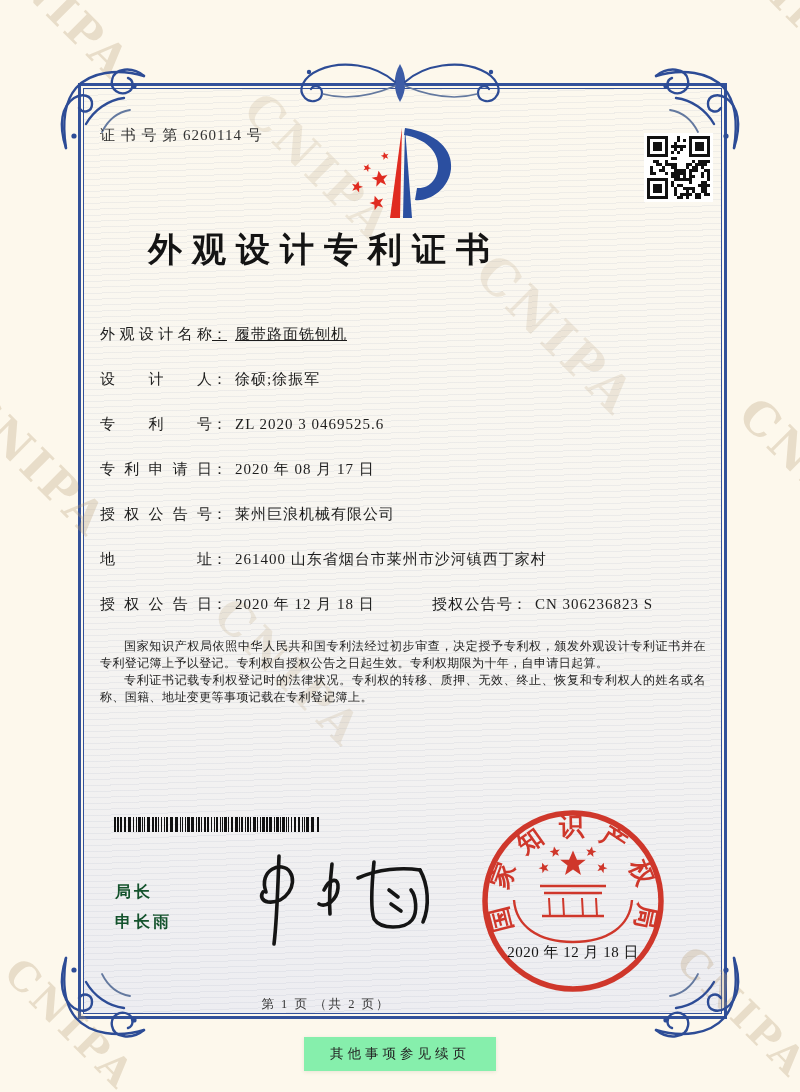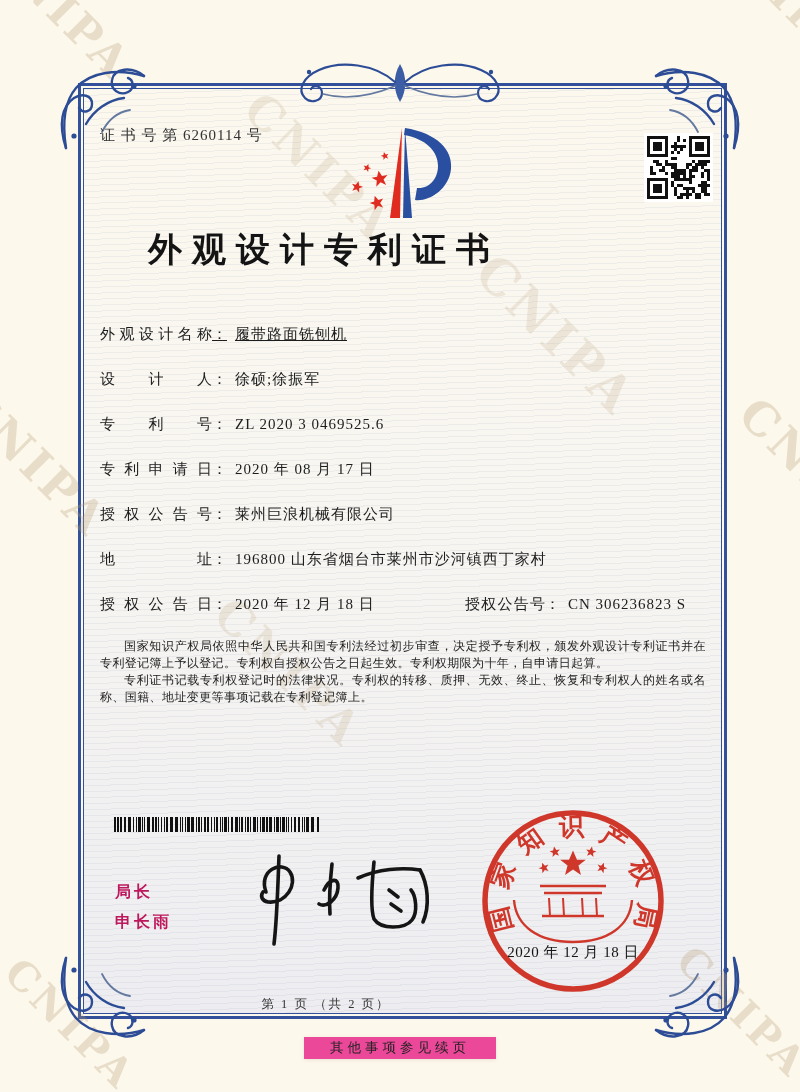--- a/index.html
+++ b/index.html
@@ -38,31 +38,31 @@
     position:absolute;left:0;width:648px;top:227px;text-align:center;
     font-size:34px;font-weight:bold;letter-spacing:10px;color:#141414;
   }
   .frow{position:absolute;left:100px;font-size:15px;white-space:nowrap;color:#1d1d1d;}
   .f-label{display:inline-block;width:112px;text-align:justify;text-align-last:justify;vertical-align:bottom;}
   .f-colon{margin-right:8px;}
   .f-value{letter-spacing:1px;}
   .paras{position:absolute;left:100px;top:638px;width:606px;font-size:12px;line-height:17px;letter-spacing:0.4px;color:#1d1d1d;text-align:justify;}
   .paras p{margin:0;text-indent:2em;}
   .barcode{position:absolute;left:114px;top:817px;line-height:0;}
-  .official{position:absolute;left:115px;font-family:"Liberation Sans", sans-serif;font-weight:bold;font-size:16px;letter-spacing:3px;color:#be185d;}
+  .official{position:absolute;left:115px;font-family:"Liberation Sans", sans-serif;font-weight:bold;font-size:16px;letter-spacing:3px;color:#14532d;}
   .signature{position:absolute;left:240px;top:852px;}
   .seal{position:absolute;left:478px;top:806px;}
   .seal-date{
     position:absolute;left:478px;top:943px;width:190px;text-align:center;
     font-size:15px;letter-spacing:0.5px;color:#141414;z-index:5;
   }
   .page-info{position:absolute;left:0;width:652px;top:996px;text-align:center;font-size:12.5px;letter-spacing:2px;color:#333;}
   .cont-box{
-    position:absolute;left:304px;top:1037px;width:192px;height:22px;
-    background:#ec4899;box-shadow:0 1px 4px rgba(90,80,50,0.12);
+    position:absolute;left:304px;top:1037px;width:192px;height:34px;
+    background:#86efac;box-shadow:0 1px 4px rgba(90,80,50,0.12);
     display:flex;align-items:center;justify-content:center;
     font-size:13.5px;letter-spacing:4px;color:#222;
   }
 </style>
 </head>
 <body>
 
 <svg width="0" height="0" style="position:absolute">
   <defs>
     <path id="star5" d="M0,-10 L2.94,-3.09 L9.51,-3.09 L4.05,1.18 L5.88,8.09 L0,4 L-5.88,8.09 L-4.05,1.18 L-9.51,-3.09 L-2.94,-3.09 Z"></path>
@@ -369,26 +369,26 @@
   <div class="frow" style="top:415px;">
     <span class="f-label">专利号</span><span class="f-colon">：</span><span class="f-value">ZL 2020 3 0469525.6</span>
   </div>
   <div class="frow" style="top:460px;">
     <span class="f-label">专利申请日</span><span class="f-colon">：</span><span class="f-value">2020 年 08 月 17 日</span>
   </div>
   <div class="frow" style="top:505px;">
     <span class="f-label">授权公告号</span><span class="f-colon">：</span><span class="f-value">莱州巨浪机械有限公司</span>
   </div>
   <div class="frow" style="top:550px;">
-    <span class="f-label">地址</span><span class="f-colon">：</span><span class="f-value">196800 山东省烟台市莱州市沙河镇西丁家村</span>
+    <span class="f-label">地址</span><span class="f-colon">：</span><span class="f-value">261400 山东省烟台市莱州市沙河镇西丁家村</span>
   </div>
   <div class="frow" style="top:595px;">
     <span class="f-label">授权公告日</span><span class="f-colon">：</span><span class="f-value">2020 年 12 月 18 日</span>
   </div>
-  <div class="frow" style="top:595px;left:432px;margin-left:33px;">
+  <div class="frow" style="top:595px;left:432px;">
     <span class="f-label" style="width:80px;">授权公告号</span><span class="f-colon">：</span><span class="f-value">CN 306236823 S</span>
   </div>
 
   <div class="paras">
     <p>国家知识产权局依照中华人民共和国专利法经过初步审查，决定授予专利权，颁发外观设计专利证书并在专利登记簿上予以登记。专利权自授权公告之日起生效。专利权期限为十年，自申请日起算。</p>
     <p>专利证书记载专利权登记时的法律状况。专利权的转移、质押、无效、终止、恢复和专利权人的姓名或名称、国籍、地址变更等事项记载在专利登记簿上。</p>
   </div>
 
   <div class="barcode">
     <svg id="barcode-svg" width="206" height="15" viewBox="0 0 206 15" fill="#111">

